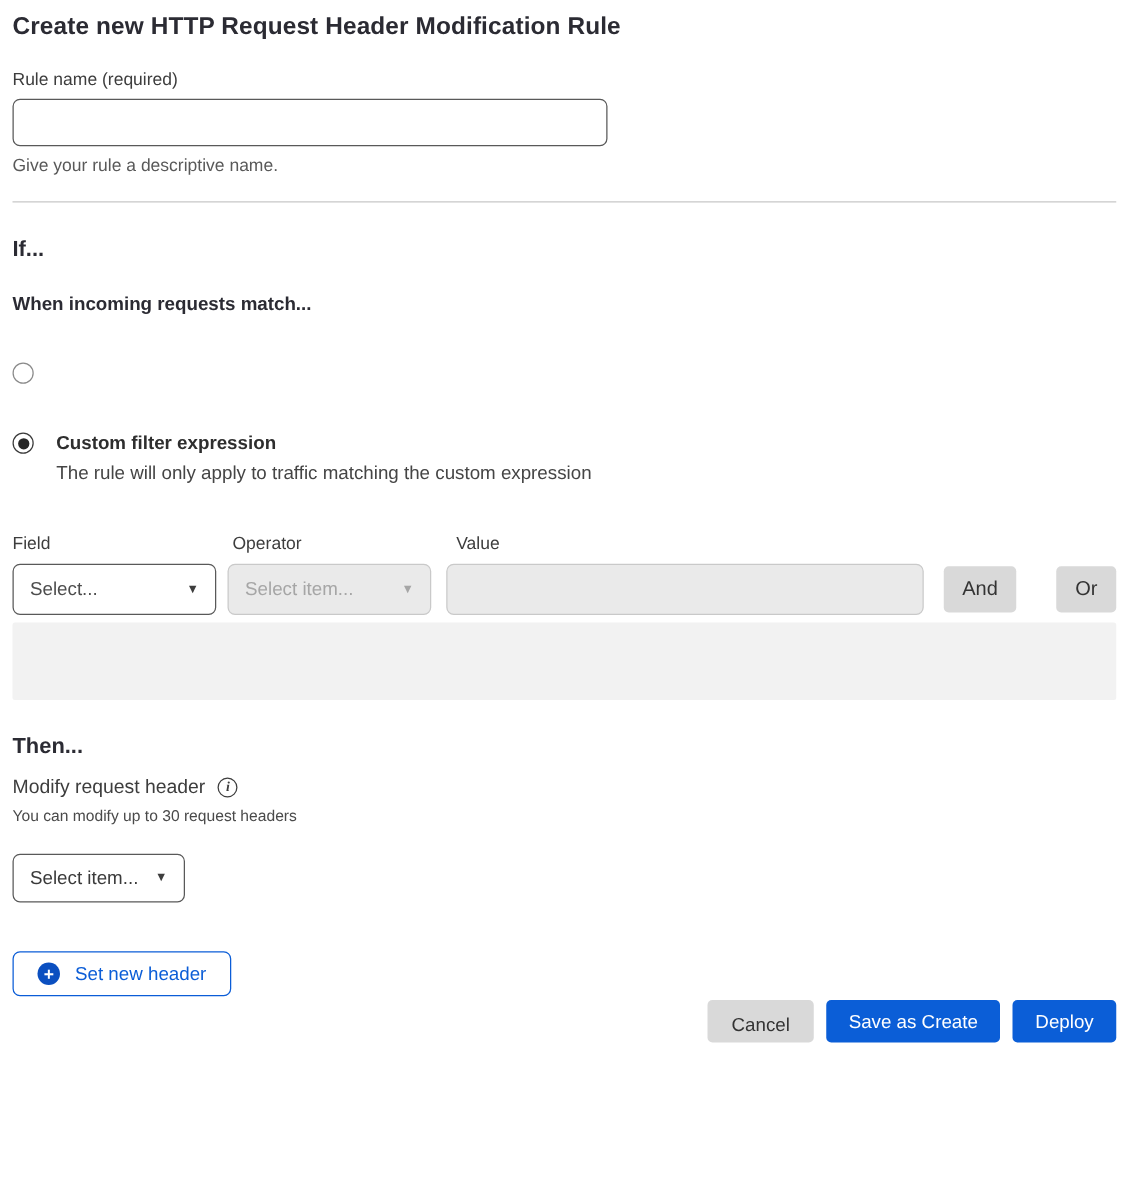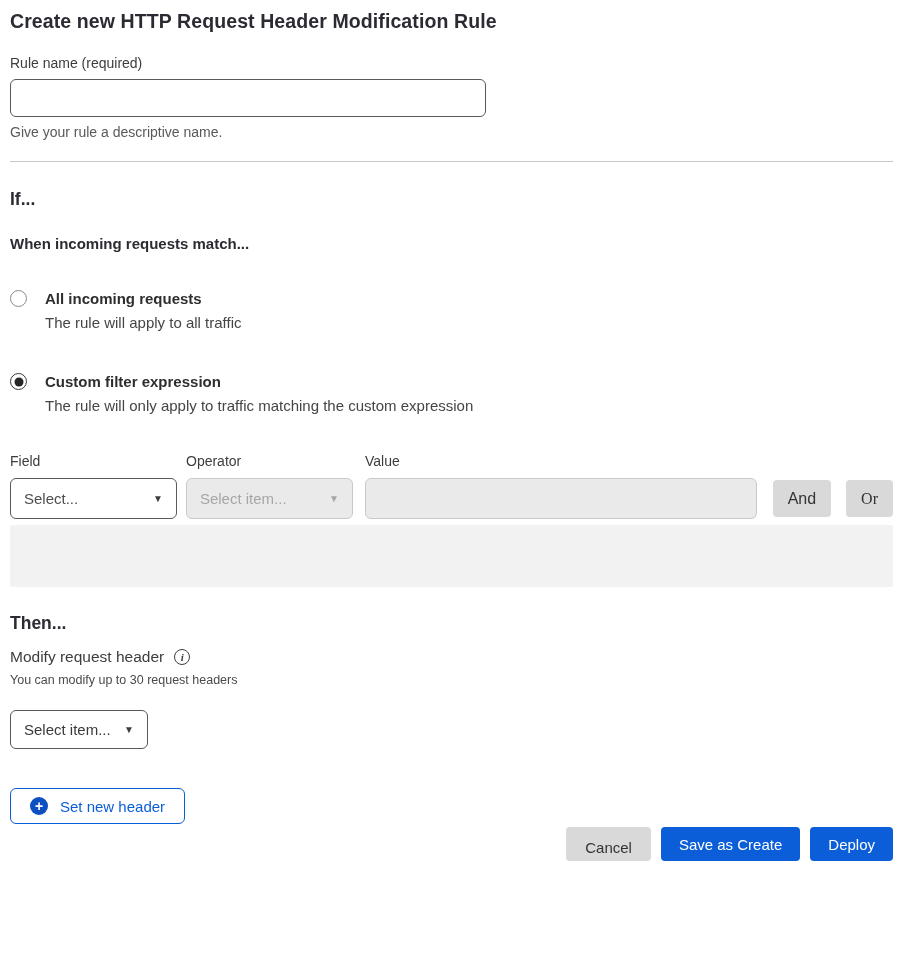--- a/index.html
+++ b/index.html
@@ -33,21 +33,21 @@
   .filter-row { display:flex; align-items:center; margin-top:9px; }
   .select-box { height:41px; border-radius:6px; display:flex; align-items:center; justify-content:space-between; padding:0 13px; font-size:15px; cursor:pointer; }
   .select-enabled { width:167px; background:#fff; border:1px solid #595959; color:#4d4d4d; }
   .select-enabled .chev { color:#3d3d3d; }
   .select-disabled { width:167px; margin-left:9px; background:#eaeaea; border:1px solid #c9c9c9; color:#a6a6a6; }
   .select-disabled .chev { color:#a6a6a6; }
   .chev { font-size:10px; line-height:1; }
   .value-input { margin-left:12px; width:392px; height:41px; background:#eaeaea; border:1px solid #c9c9c9; border-radius:6px; font-size:15px; padding:0 12px; color:#666; }
   .andor-btn { height:37px; background:#d9d9d9; border:none; border-radius:4px; font-size:16px; color:#333; font-family:"Liberation Sans", sans-serif; cursor:pointer; }
   .and-btn { margin-left:16px; padding:0 15px; }
-  .or-btn { margin-left:15px; padding:4px 15px;font-family:Liberation Serif, serif; }
+  .or-btn { margin-left:32px; padding:4px 15px; }
 
   .preview-row { margin-top:56px; display:flex; justify-content:space-between; align-items:baseline; }
   .preview-label { font-size:14.5px; color:#3d3d3d; }
   .edit-link { font-size:14.5px; color:#0b5dd7; text-decoration:underline; cursor:pointer; }
   .preview-box { margin-top:6px; height:62px; background:#f2f2f2; border-radius:2px; }
 
   .action-label-row { margin-top:14px; display:flex; align-items:center; gap:10px; font-size:15.5px; color:#3d3d3d; }
   .info-icon { width:16px; height:16px; border:1px solid #3d3d3d; border-radius:50%; display:inline-flex; align-items:center; justify-content:center; font-size:11px; font-weight:700; color:#3d3d3d; font-family:"Liberation Serif", serif; font-style:italic; cursor:pointer; }
   .small-text { margin-top:7px; font-size:12.5px; color:#4a4a4a; }
 
@@ -72,24 +72,20 @@
   <input class="rule-name-input" type="text" value="" style="">
   <div class="help-text">Give your rule a descriptive name.</div>
 
   <hr class="divider">
 
   <div class="section-heading">If...</div>
   <div class="sub-heading">When incoming requests match...</div>
 
   <div class="radio-option first">
     <span class="radio-circle"></span>
-    <div>
-      <div class="radio-label">All incoming requests</div>
-      <div class="radio-desc">The rule will apply to all traffic</div>
-    </div>
   </div>
 
   <div class="radio-option second">
     <span class="radio-circle checked"></span>
     <div>
       <div class="radio-label">Custom filter expression</div>
       <div class="radio-desc">The rule will only apply to traffic matching the custom expression</div>
     </div>
   </div>
 

